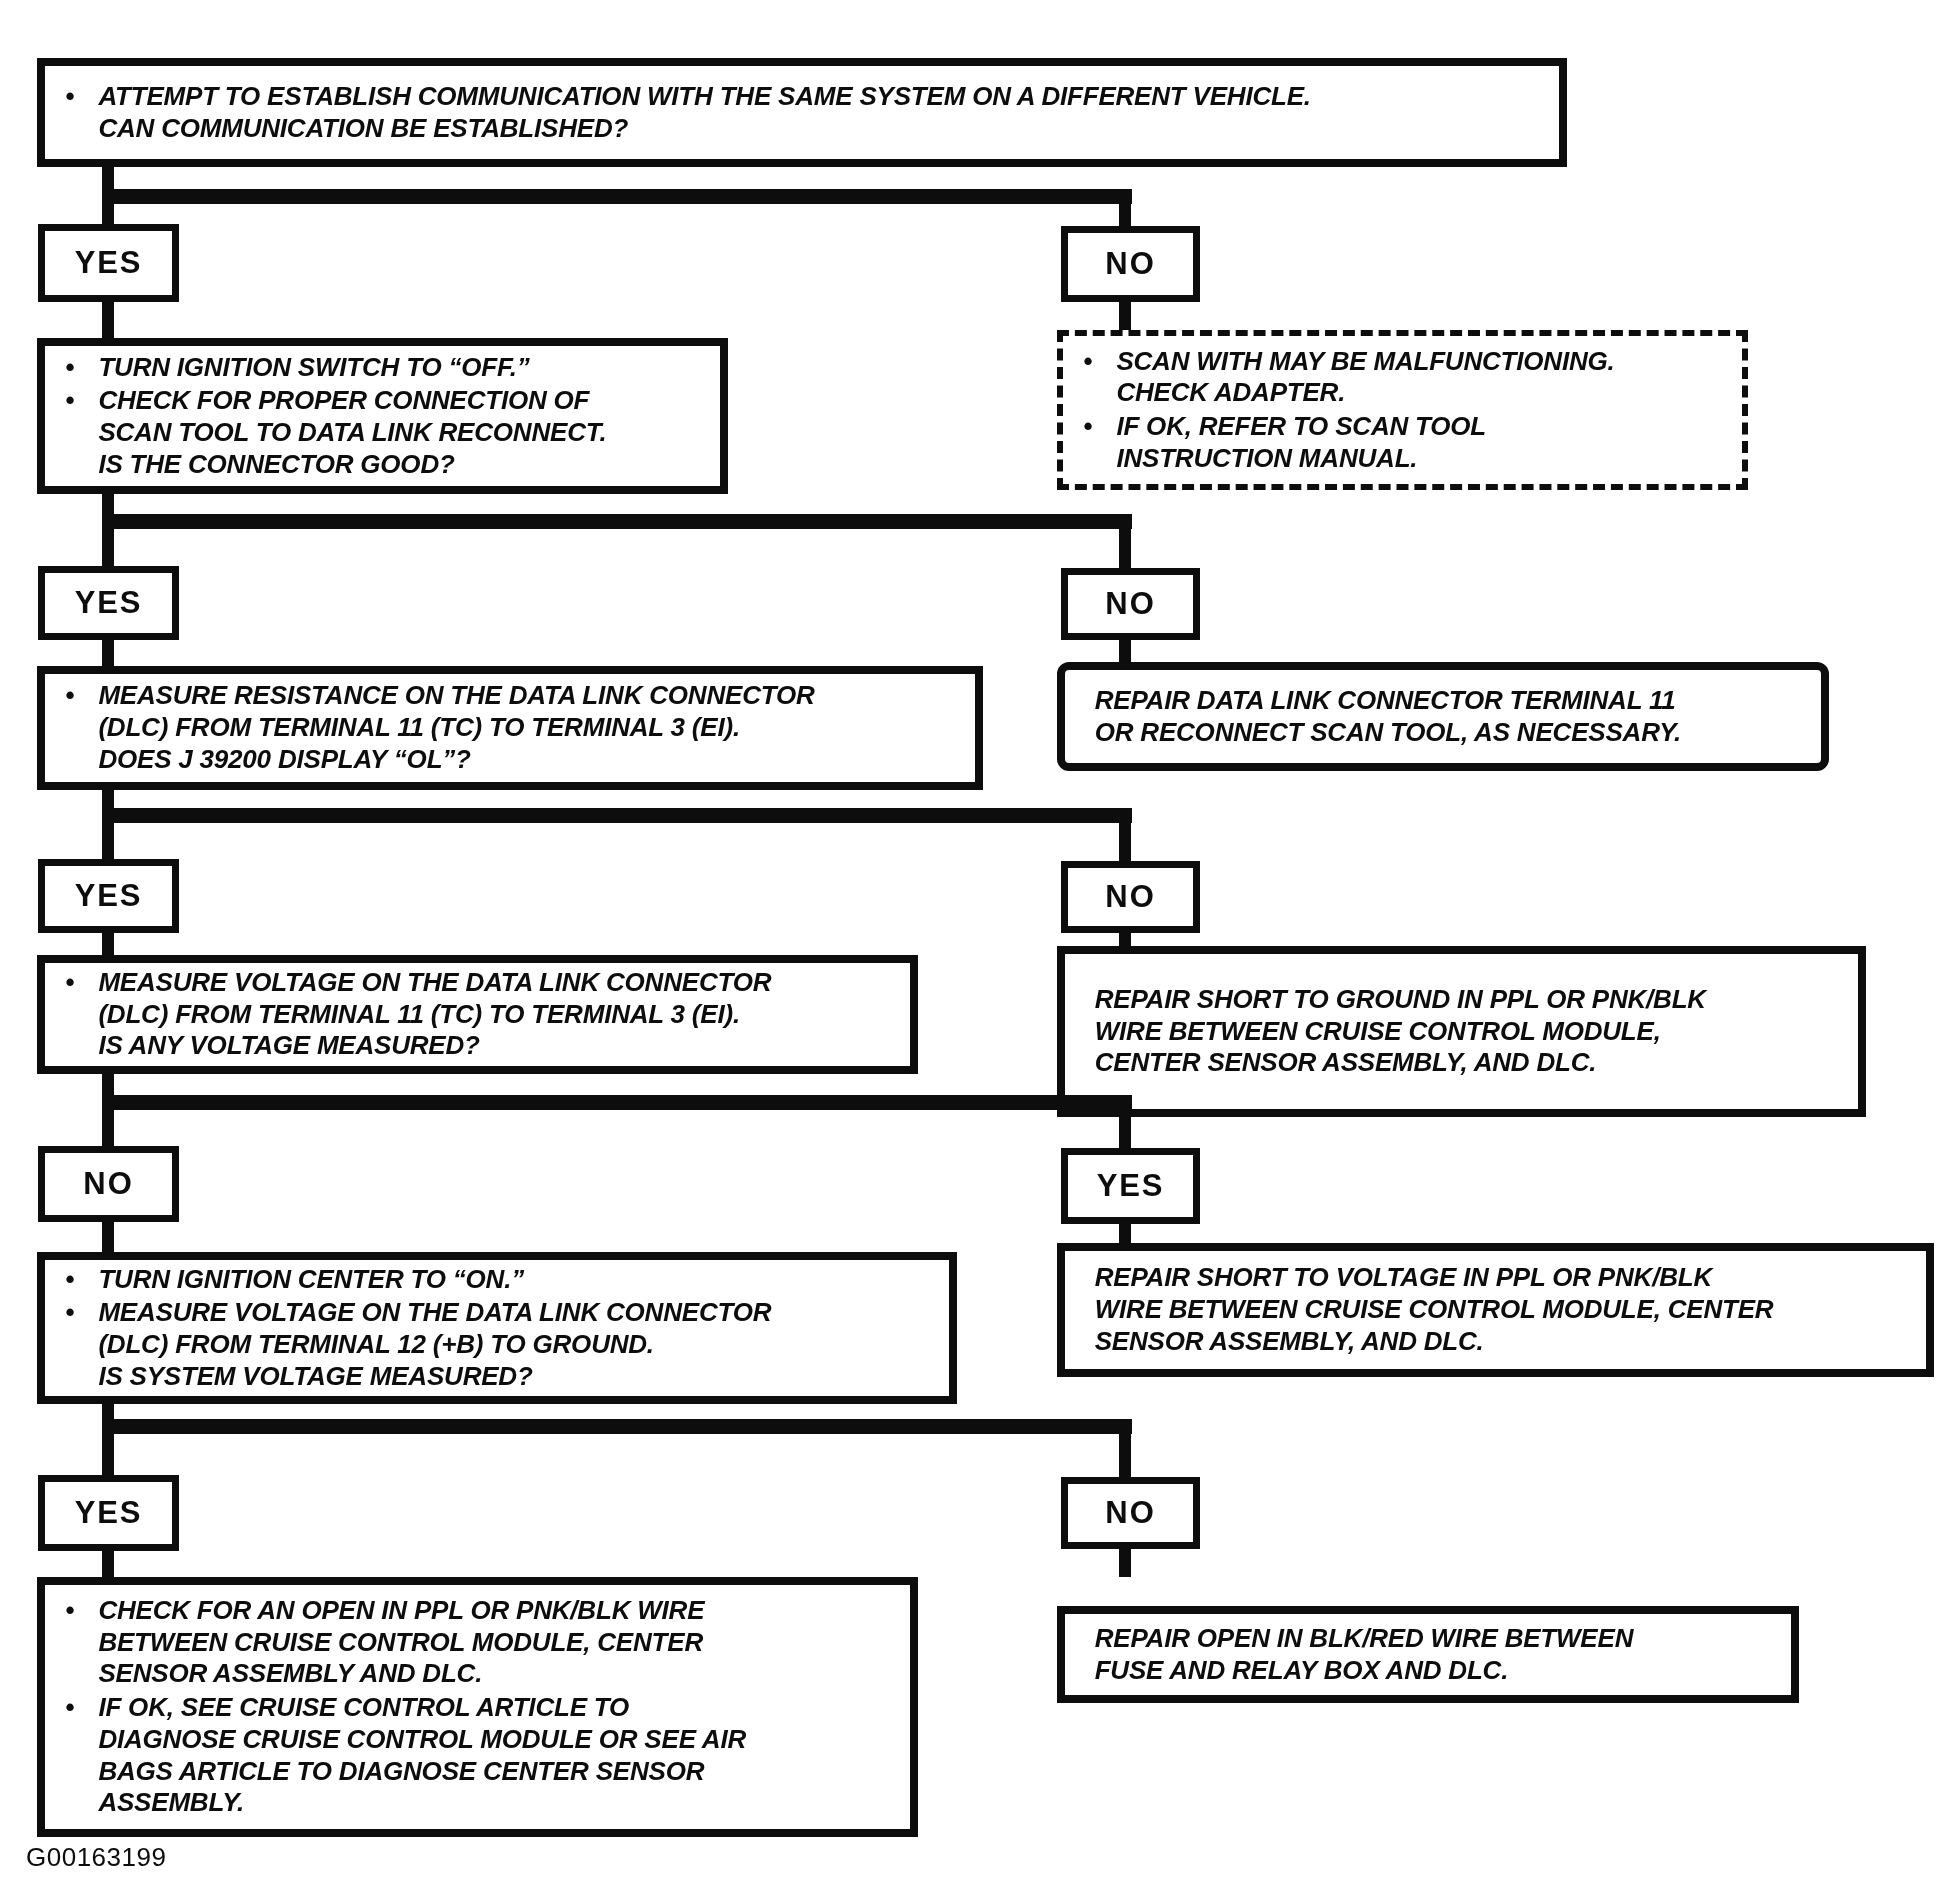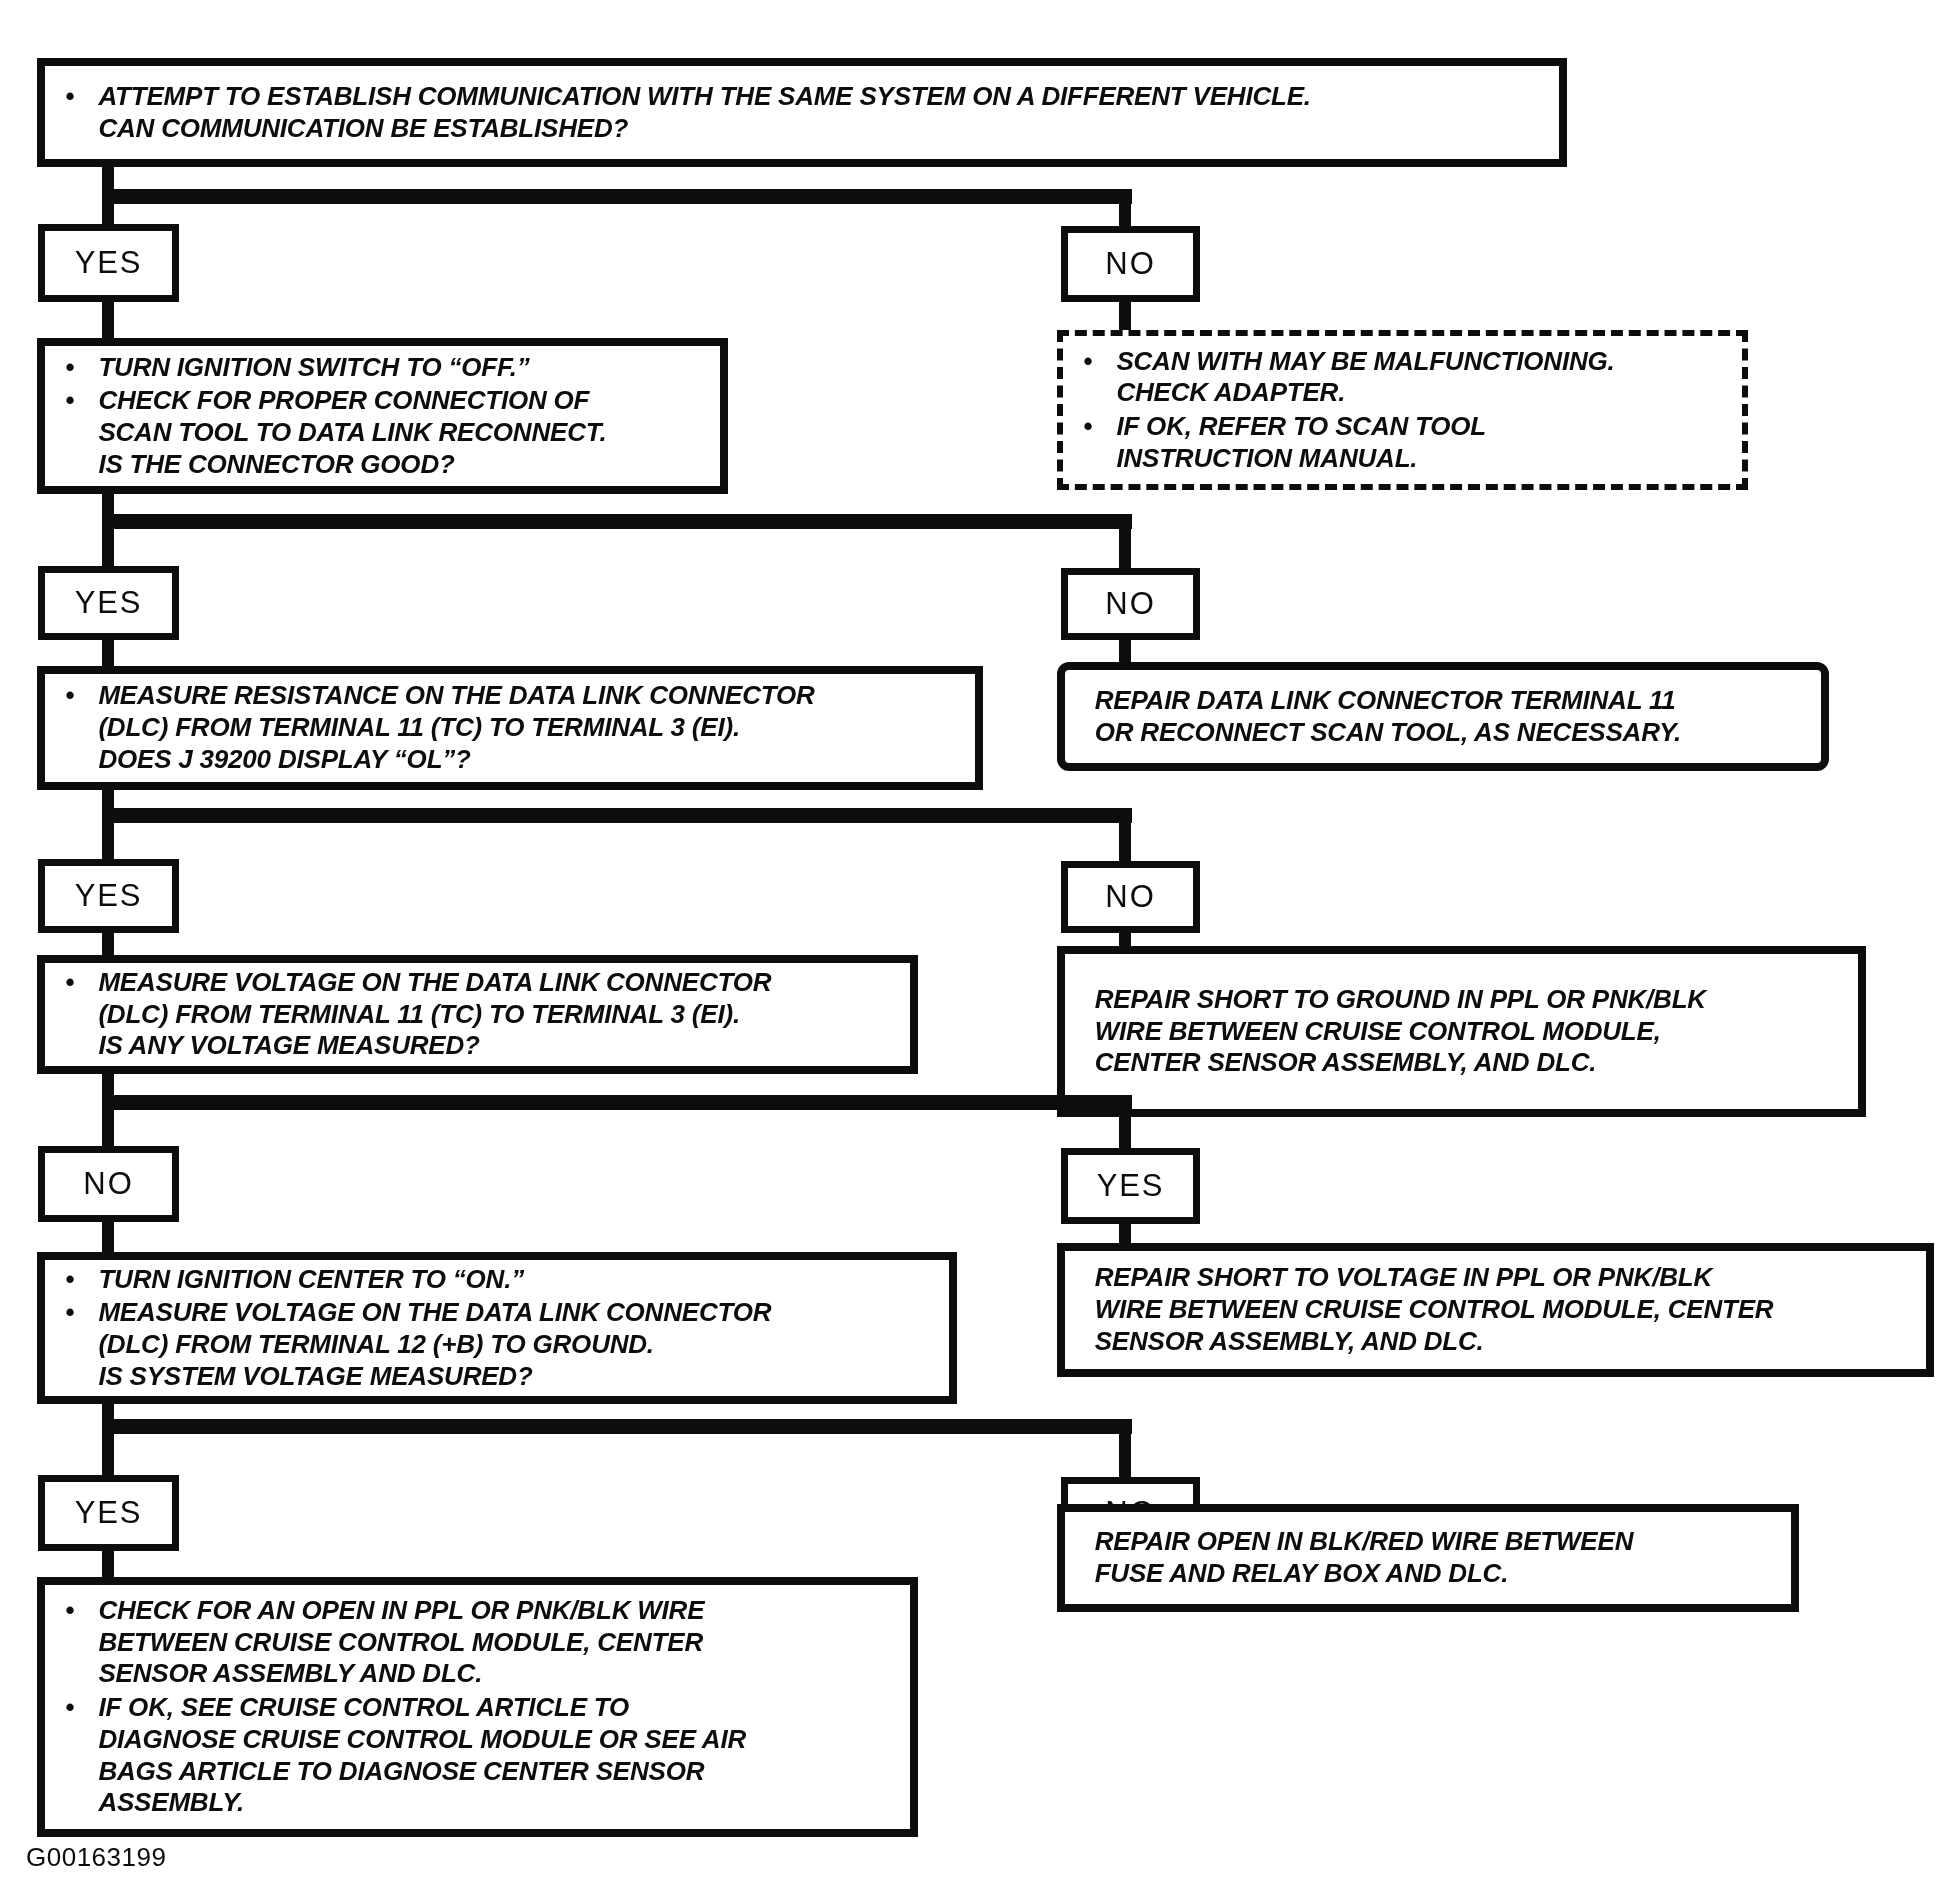--- a/index.html
+++ b/index.html
@@ -16,21 +16,21 @@
     position: absolute;
     box-sizing: border-box;
     background: #ffffff;
     border: 8.3px solid #0d0d0d;
   }
   .label-box {
     border-width: 7.4px;
     display: flex;
     align-items: center;
     justify-content: center;
-    font-weight: normal;
+    font-weight: bold;
     font-size: 31px;
     letter-spacing: 1.9px;
   }
   .content-box {
     display: flex;
     flex-direction: column;
     justify-content: center;
     gap: 1.9px;
     padding: 5.6px 16.7px 5.6px 20.4px;
     font-weight: bold;
@@ -205,21 +205,21 @@
 SENSOR ASSEMBLY AND DLC.</span>
       </div>
       <div class="bullet-item">
         <span class="bullet">•</span>
         <span class="bt">IF OK, SEE CRUISE CONTROL ARTICLE TO
 DIAGNOSE CRUISE CONTROL MODULE OR SEE AIR
 BAGS ARTICLE TO DIAGNOSE CENTER SENSOR
 ASSEMBLY.</span>
       </div>
     </div>
-  <div class="box content-box" style="left:1057px; top:1504px; width:742px; height:108px;">
+  <div class="box content-box" style="left:1057px; top:1606px; width:742px; height:97px;">
       <div class="bullet-item no-bullet">
         <span class="bt">REPAIR OPEN IN BLK/RED WIRE BETWEEN
 FUSE AND RELAY BOX AND DLC.</span>
       </div>
     </div>
 
   <div class="figure-id">G00163199</div>
 
 </div>
 

